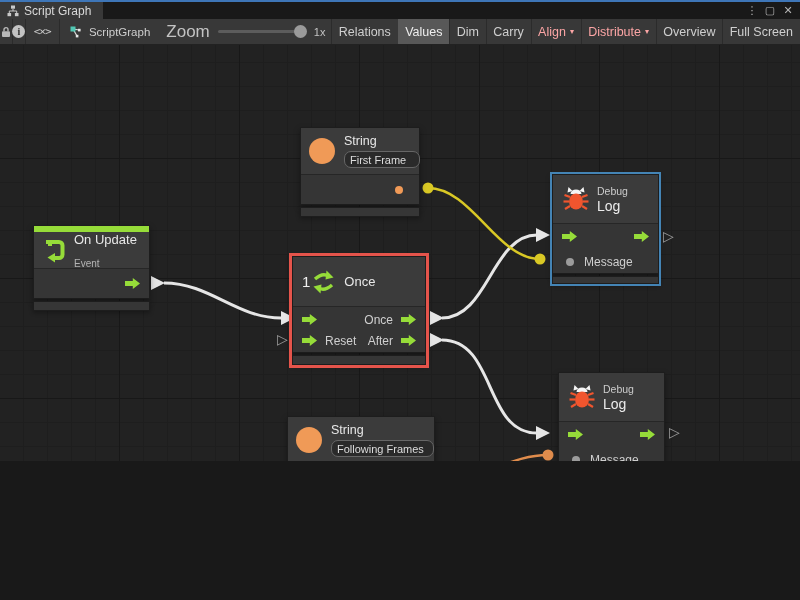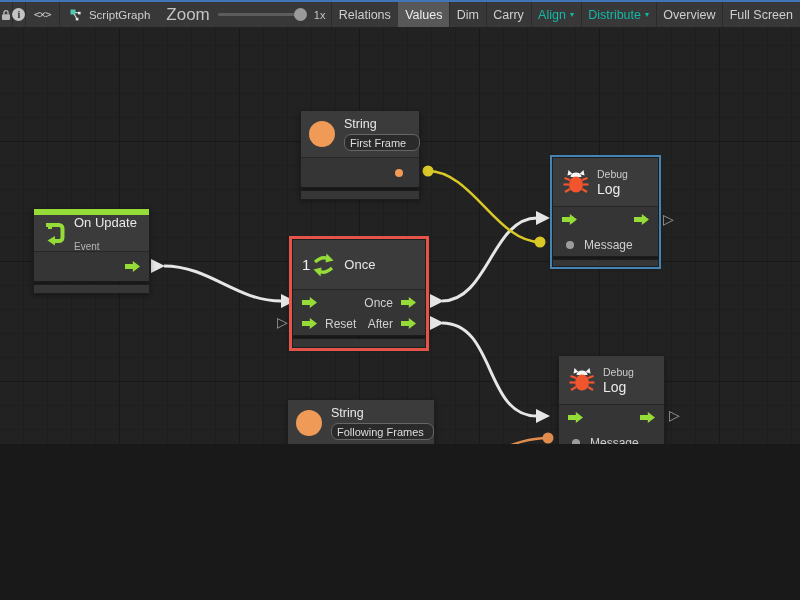--- a/index.html
+++ b/index.html
@@ -26,21 +26,21 @@
     font-size:10px; font-weight:bold; display:flex; align-items:center; justify-content:center;
     font-family:"Liberation Serif", serif; }
   .code-glyph { font-family:"DejaVu Sans Mono", monospace; font-size:11px; color:#c9c9c9; letter-spacing:-1px;}
   .graph-name { display:flex; align-items:center; gap:6px; padding:0 10px; }
   .zoom-area { display:flex; align-items:center; gap:8px; padding:0 6px; }
   .slider { position:relative; width:88px; height:3px; background:#5c5c5c; border-radius:2px; }
   .slider-handle { position:absolute; top:-5px; left:76px; width:13px; height:13px;
     border-radius:50%; background:#9a9a9a; }
   .zoom-x { font-size:11px; color:#c3c3c3; }
   .tb-btn.active { background:#585858; color:#eee; }
-  .tb-btn.disabled { color:#14b8a6; }
+  .tb-btn.disabled { color:#fca5a5; }
   .dd-arrow { font-size:8px; margin-left:4px; }
 
   
   .canvas { position:relative; width:800px; height:416px; background-color:#222222;
     background-image:
       linear-gradient(#181818 1px, transparent 1px),
       linear-gradient(90deg, #181818 1px, transparent 1px),
       linear-gradient(#1e1e1e 1px, transparent 1px),
       linear-gradient(90deg, #1e1e1e 1px, transparent 1px);
     background-size:120px 120px,120px 120px,24px 24px,24px 24px;
@@ -87,20 +87,36 @@
 
   .stub { position:absolute; color:#9a9a9a; font-size:14px; line-height:14px; }
 </style>
 </head>
 <body>
 
 <div class="window">
 
   <div class="accent-line"></div>
 
+  <div class="titlebar">
+    <div class="tab">
+      <svg width="12" height="12" viewBox="0 0 12 12">
+        <rect x="4" y="0.5" width="4" height="3.2" fill="#c8c8c8"></rect>
+        <rect x="0.5" y="8" width="3.6" height="3.2" fill="#c8c8c8"></rect>
+        <rect x="7.9" y="8" width="3.6" height="3.2" fill="#c8c8c8"></rect>
+        <path d="M6 3.7 V6 M2.3 8 V6 h7.4 v2" stroke="#c8c8c8" stroke-width="1" fill="none"></path>
+      </svg>
+      <span>Script Graph</span>
+    </div>
+    <div class="win-controls">
+      <span class="win-btn">⋮</span>
+      <span class="win-btn">▢</span>
+      <span class="win-btn">✕</span>
+    </div>
+  </div>
 
   <div class="toolbar">
     <div class="tb-icon-btn">
       <svg width="12" height="12" viewBox="0 0 12 12">
         <rect x="2" y="5.2" width="8" height="5.8" rx="1" fill="#b9b9b9"></rect>
         <path d="M4 5.2 V3.6 a2 2 0 0 1 4 0 V5.2" stroke="#b9b9b9" stroke-width="1.4" fill="none"></path>
       </svg>
     </div>
     <div class="tb-sep"></div>
     <div class="tb-icon-btn">

